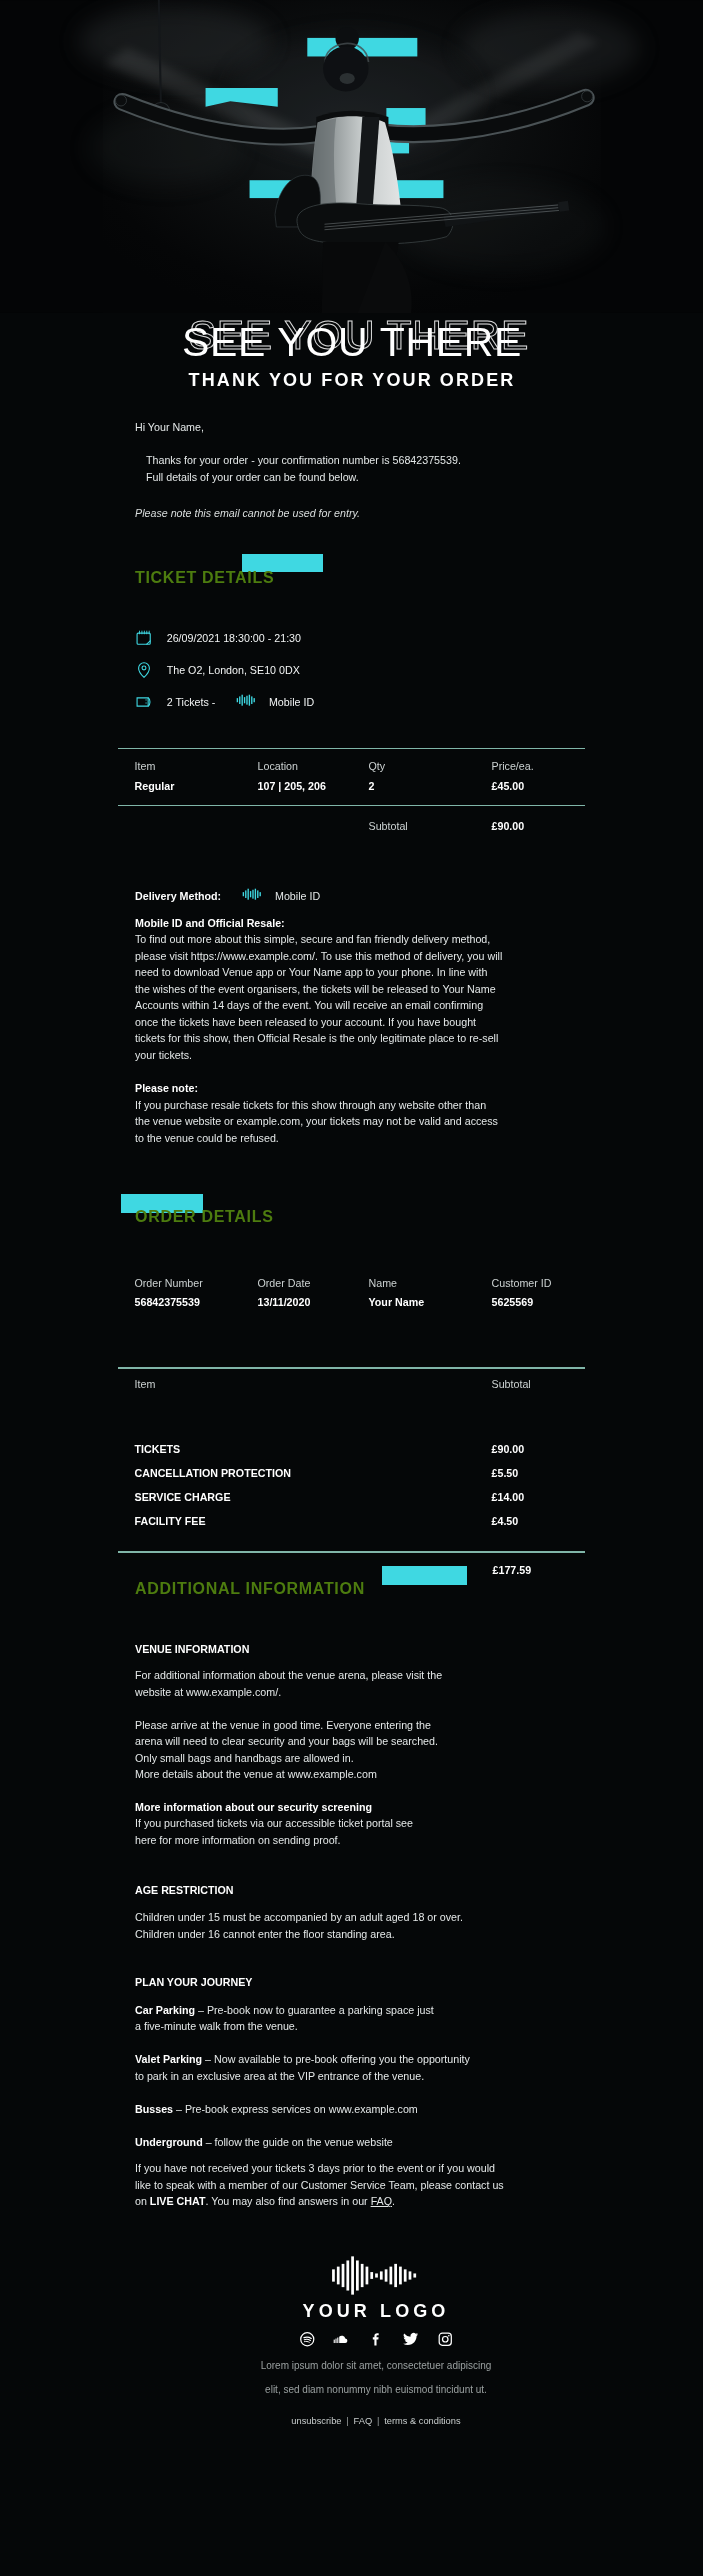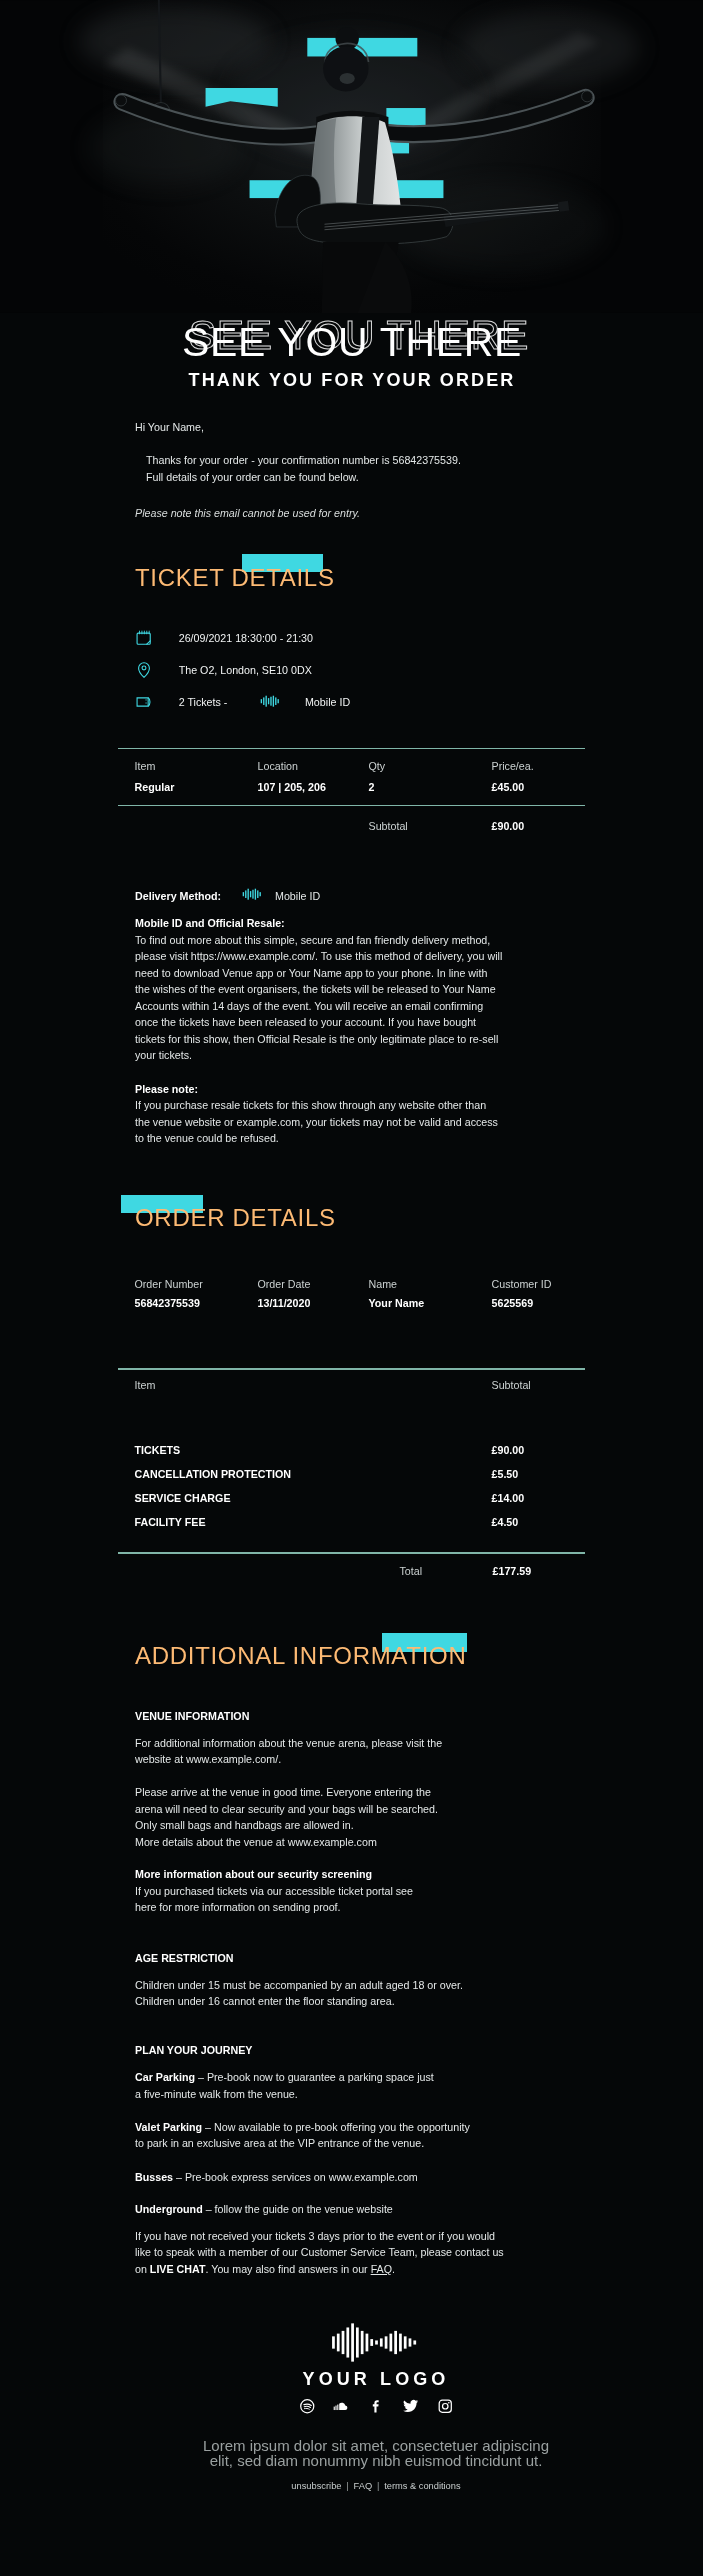--- a/index.html
+++ b/index.html
@@ -20,30 +20,30 @@
   .subtitle{text-align:center;font-size:18px;font-weight:bold;letter-spacing:2.1px;
           color:#fff;margin-top:6.2px;line-height:18px;}
 
   
   .content{margin-left:135px;width:455px;font-size:10.7px;line-height:16.5px;}
   .pre{white-space:pre-line;}
   .bold{font-weight:bold;color:#fff;}
   .italic{font-style:italic;color:#d9dddd;}
 
   
-  .section-h{position:relative;display:inline-block;z-index:0;font-size:24px;
-          font-weight:normal;letter-spacing:0.7px;color:#fdba74;line-height:25px;white-space:nowrap;}
+  .section-h{position:relative;display:inline-block;z-index:0;font-size:16px;
+          font-weight:bold;letter-spacing:0.7px;color:#4d7c0f;line-height:25px;white-space:nowrap;}
   .section-h .bar{position:absolute;background:#3FD8E2;z-index:-1;}
   .bar-ticket{left:107px;top:-11px;width:81px;height:18.6px;}
   .bar-order{left:-13.7px;top:-10.3px;width:82px;height:18.6px;}
   .bar-add{left:247px;top:-9.6px;width:85px;height:19px;}
 
   
   .icon-rows{margin-left:135px;margin-top:32px;}
-  .irow{display:flex;align-items:center;height:32px;font-size:10.7px;color:#f2f4f4;gap:12px;}
+  .irow{display:flex;align-items:center;height:32px;font-size:10.7px;color:#f2f4f4;}
   .irow .ic{width:18px;height:18px;margin-right:13.7px;flex:0 0 18px;}
   .wave-ic{margin:0 12.4px 0 20.6px;display:inline-block;}
 
   
   .tbl{margin-left:118px;width:467px;font-size:10.7px;}
   .tline{height:1.4px;background:rgba(150,212,196,.85);}
   .trow{display:grid;grid-template-columns:123px 111px 123px 1fr;padding-left:16.5px;}
   .trow2{display:grid;grid-template-columns:357px 1fr;padding-left:16.5px;}
   .thead{color:#ccd2d2;}
   .tval{font-weight:bold;color:#fff;}
@@ -51,21 +51,21 @@
   
   .dl-line{display:flex;align-items:center;margin-top:56px;}
   .dl-line .lbl{font-weight:bold;color:#fff;width:107px;}
 
   
   .footer{text-align:center;margin-top:45px;padding-left:48px;}
   .logo-text{font-size:18px;font-weight:bold;letter-spacing:4.1px;color:#fff;
              margin-top:4.1px;line-height:19px;}
   .social{margin-top:9.6px;display:flex;justify-content:center;gap:18px;align-items:center;}
   .social .sic{width:16.5px;height:16.5px;display:inline-block;cursor:pointer;}
-  .blurb{margin-top:23px;color:#9aa0a0;font-size:15px;line-height:15px;white-space:pre-line;}
+  .blurb{margin-top:7px;color:#9aa0a0;font-size:10px;line-height:24px;white-space:pre-line;}
   .links{margin-top:13.7px;color:#c9cece;font-size:9.3px;}
   .links span{cursor:pointer;}
   .linksep{margin:0 4.8px;color:#9aa0a0;}
   .u{text-decoration:underline;cursor:pointer;}
 </style>
 </head>
 <body>
 
 <div class="page">
 
@@ -325,21 +325,21 @@
       </div>
     </div>
     <div class="tline" style="margin-top:18px;"></div>
     <div style="display:grid;grid-template-columns:265px 93px 1fr;padding-left:16.5px;padding-top:11px;">
       <span></span>
       <span class="thead">Total</span>
       <span class="tval">£177.59</span>
     </div>
   </div>
 
-  <div class="content" style="margin-top:66px;">
+  <div class="content" style="">
     <h2 class="section-h" style="margin:0;">
       <span class="bar bar-add"></span>
       <span>ADDITIONAL INFORMATION</span>
     </h2>
 
     <p class="bold" style="margin:40px 0 0 0;">VENUE INFORMATION</p>
     <p class="pre" style="margin:10.3px 0 0 0;">For additional information about the venue arena, please visit the
 website at www.example.com/.</p>
     <p class="pre" style="margin:16.5px 0 0 0;">Please arrive at the venue in good time. Everyone entering the
 arena will need to clear security and your bags will be searched.

